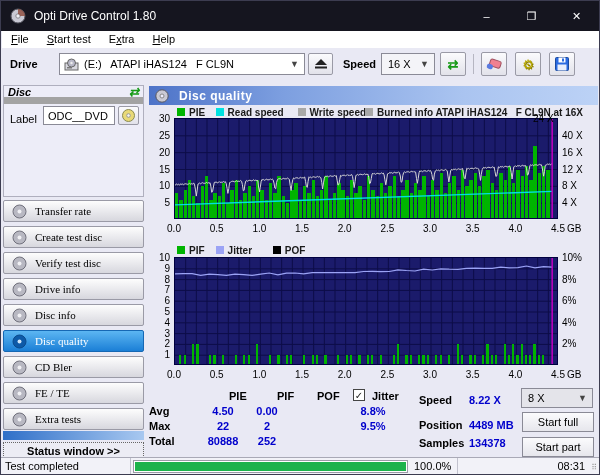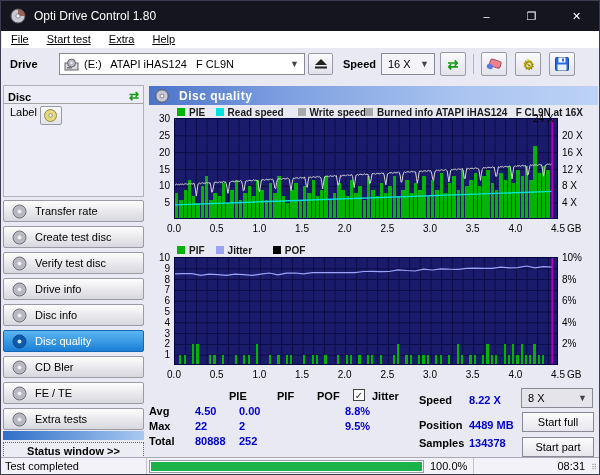--- a/index.html
+++ b/index.html
@@ -9,40 +9,40 @@
 
   
   #titlebar { position:absolute; left:0; top:0; width:100%; height:30px; background:#15151F; color:#fff; display:flex; align-items:center; }
   #titlebar .title { font-size:12px; margin-left:8px; }
   .appicon { width:16px; height:16px; margin-left:9px; }
   .wincontrols { position:absolute; right:0; top:0; height:30px; display:flex; }
   .winbtn { width:45px; height:30px; display:flex; align-items:center; justify-content:center; color:#fff; font-size:11px; }
 
   
   #menubar { position:absolute; left:1px; top:30px; width:597px; height:17px; background:#ffffff; display:flex; align-items:center; }
-  .menuitem { padding:0 9px; height:17px; line-height:17px;text-decoration:underline; }
+  .menuitem { padding:0 9px; height:17px; line-height:17px; }
 
   
   #toolbar { position:absolute; left:1px; top:47px; width:597px; height:34px; background:#E9E9F4; }
   .tlabel { position:absolute; font-weight:bold; top:10px; }
   .combo { position:absolute; background:#fff; border:1px solid #8a8a96; height:22px; display:flex; align-items:center; }
   .combo .chev { margin-left:auto; margin-right:5px; color:#444; font-size:9px; }
   .toolbtn { position:absolute; top:4px; width:26px; height:24px; background:linear-gradient(#fbfbfd,#e2e2ea); border:1px solid #9a9aa6; border-radius:2px; display:flex; align-items:center; justify-content:center; }
   .sep { position:absolute; top:6px; width:1px; height:20px; background:#b6b6c2; }
 
   
   #discpanel { position:absolute; left:2px; top:84px; width:141px; height:112px; background:#EDEDF8; border:1px solid #AFAFBE; }
-  #discpanel .phead { height:18px; border-bottom:1px solid #a3a3a3; display:flex; align-items:flex-end; padding:0 4px; font-weight:bold; }
+  #discpanel .phead { height:18px; border-bottom:7px solid #a3a3a3; display:flex; align-items:center; padding:0 4px; font-weight:bold;font-style:italic; }
   .fieldrow { display:flex; padding:1px 6px; height:15px; align-items:center; }
   .fieldrow .fv { margin-left:auto; color:#0000CC; font-weight:bold; }
-  #labelrow { display:flex; align-items:flex-start; padding:2px 4px 0 6px; }
+  #labelrow { display:flex; align-items:flex-end; padding:2px 4px 0 6px; }
   #labelinput { width:72px; height:19px; border:1px solid #8a8a96; background:#fff; font-family:"Liberation Sans",sans-serif; font-size:11px; padding:0 4px; margin-left:6px; }
   .minibtn { width:22px; height:19px; margin-left:3px; background:linear-gradient(#fbfbfd,#e2e2ea); border:1px solid #9a9aa6; border-radius:2px; display:flex; align-items:center; justify-content:center; }
   .navbtn { position:absolute; left:2px; width:141px; height:22px; background:linear-gradient(#fdfdfd,#d7d7de); border:1px solid #9a9aa6; border-radius:2px; display:flex; align-items:center; padding-left:8px; }
-  .navbtn span.lbl { margin-left:8px; }
+  .navbtn span.lbl { margin-left:8px;font-family:Liberation Serif, serif; }
   .navbtn.active { background:linear-gradient(#5cb6f2,#1b7fd6); color:#fff; border-color:#1668b4; }
   #bluestrip { position:absolute; left:2px; top:430px; width:141px; height:9px; background:linear-gradient(90deg,#2f6fc8,#a8c8f0); }
   #statuswinbtn { position:absolute; left:2px; top:441px; width:141px; height:18px; background:#ECECF4; border:1px dotted #666; font-weight:bold; display:flex; align-items:center; justify-content:center; }
 
   
   #mainheader { position:absolute; left:148px; top:85px; width:449px; height:19px; background:linear-gradient(90deg,#4d73c8 0%,#7d9fe0 30%,#aac4f0 70%,#bcd2f6 100%); color:#fff; font-weight:bold; font-size:12px; display:flex; align-items:center; }
   #mainheader span { margin-left:10px; letter-spacing:0.5px; }
 
   
   .legenditem { position:absolute; height:10px; display:flex; align-items:center; font-size:10px; font-weight:bold; color:#1a1a1a; white-space:pre; }
@@ -52,29 +52,29 @@
   .plot { position:absolute; left:173px; width:384px; background:#1B1B6B; border:1px solid #000040; }
   .axlabel { position:absolute; font-size:10px; color:#000; white-space:nowrap; }
   .axlabel.r { text-align:left; }
   .axlabel.yl { width:22px; text-align:right; }
   .xlab { text-align:center; width:26px; margin-left:-13px; }
 
   
   .stattext { position:absolute; font-size:11px; white-space:pre; }
   .stattext.hdr { font-weight:bold; }
   .stattext.val { color:#0000CC; font-weight:bold; }
-  .stattext.ra { text-align:left; width:56px; }
+  .stattext.ra { text-align:center; width:56px; }
   #jittercheck { position:absolute; left:352px; top:388px; width:12px; height:12px; background:#fff; border:1px solid #444; font-size:10px; line-height:11px; text-align:center; color:#222; }
   #speedselect { left:520px; top:387px; width:72px; background:#E4E4EA; }
   #speedselect span:first-child { margin-left:6px; }
   .actionbtn { position:absolute; left:521px; width:72px; height:20px; background:linear-gradient(#fbfbfd,#e6e6ec); border:1px solid #8a8a96; display:flex; align-items:center; justify-content:center; }
 
   
   #statusbar { position:absolute; left:0; bottom:0; width:598px; height:17px; background:#F2F2F8; border-top:1px solid #A9A9B6; display:flex; align-items:center; font-size:11px; }
-  #sb-text { width:146px; padding-left:4px; border-right:1px solid #C2C2CE; height:100%; display:flex; align-items:center; }
+  #sb-text { width:130px; padding-left:4px; border-right:1px solid #C2C2CE; height:100%; display:flex; align-items:center; }
   #progresswrap { width:275px; height:13px; margin:0 2px; border:1px solid #9a9aa6; background:#fff; padding:1px; }
   #progressfill { height:100%; background:#1CB24B; }
   #sb-pct { width:48px; border-right:1px solid #C2C2CE; height:100%; display:flex; align-items:center; padding-left:4px; }
   #sb-time { margin-left:auto; padding-right:14px; }
   #grip { position:absolute; right:2px; bottom:2px; font-size:8px; color:#999; }
 </style>
 </head>
 <body>
 
 <div id="window">
@@ -146,20 +146,21 @@
     </div>
   </div>
 
   <div id="discpanel">
     <div class="phead">
       <span>Disc</span>
       <span style="margin-left:auto; color:#169a16; font-weight:bold; font-size:12px">⇄</span>
     </div>
     <div id="labelrow">
       <span>Label</span>
+      <input id="labelinput" value="ODC__DVD" style="">
       <div class="minibtn">
         <svg width="13" height="13" viewBox="0 0 13 13">
           <circle cx="6.5" cy="6.5" r="6" fill="#e8d977" stroke="#8a8a50"></circle>
           <circle cx="6.5" cy="6.5" r="1.8" fill="#f6f6ee" stroke="#999"></circle>
         </svg>
       </div>
     </div>
   </div>
 
   <div id="navwrap">
@@ -381,21 +382,21 @@
       <div class="axlabel yl" style="left:147px; top:196.16666666666669px">5</div>
       <div class="axlabel yl" style="left:147px; top:179.33333333333331px">10</div>
       <div class="axlabel yl" style="left:147px; top:162.5px">15</div>
       <div class="axlabel yl" style="left:147px; top:145.66666666666666px">20</div>
       <div class="axlabel yl" style="left:147px; top:128.83333333333334px">25</div>
       <div class="axlabel yl" style="left:147px; top:112px">30</div>
       <div class="axlabel r" style="left:561px; top:196.16666666666669px">4 X</div>
       <div class="axlabel r" style="left:561px; top:179.33333333333331px">8 X</div>
       <div class="axlabel r" style="left:561px; top:162.5px">12 X</div>
       <div class="axlabel r" style="left:561px; top:145.66666666666666px">16 X</div>
-      <div class="axlabel r" style="left:561px; top:128.83333333333334px">20 X</div>
+      <div class="axlabel r" style="left:561px; top:128.83333333333334px">40 X</div>
       <div class="axlabel r" style="left:532px; top:112px">24 X</div>
       <div class="axlabel xlab" style="left:173px; top:222px">0.0</div>
       <div class="axlabel xlab" style="left:215.66666666666666px; top:222px">0.5</div>
       <div class="axlabel xlab" style="left:258.3333333333333px; top:222px">1.0</div>
       <div class="axlabel xlab" style="left:301px; top:222px">1.5</div>
       <div class="axlabel xlab" style="left:343.66666666666663px; top:222px">2.0</div>
       <div class="axlabel xlab" style="left:386.33333333333337px; top:222px">2.5</div>
       <div class="axlabel xlab" style="left:429px; top:222px">3.0</div>
       <div class="axlabel xlab" style="left:471.6666666666667px; top:222px">3.5</div>
       <div class="axlabel xlab" style="left:514.3333333333333px; top:222px">4.0</div>

